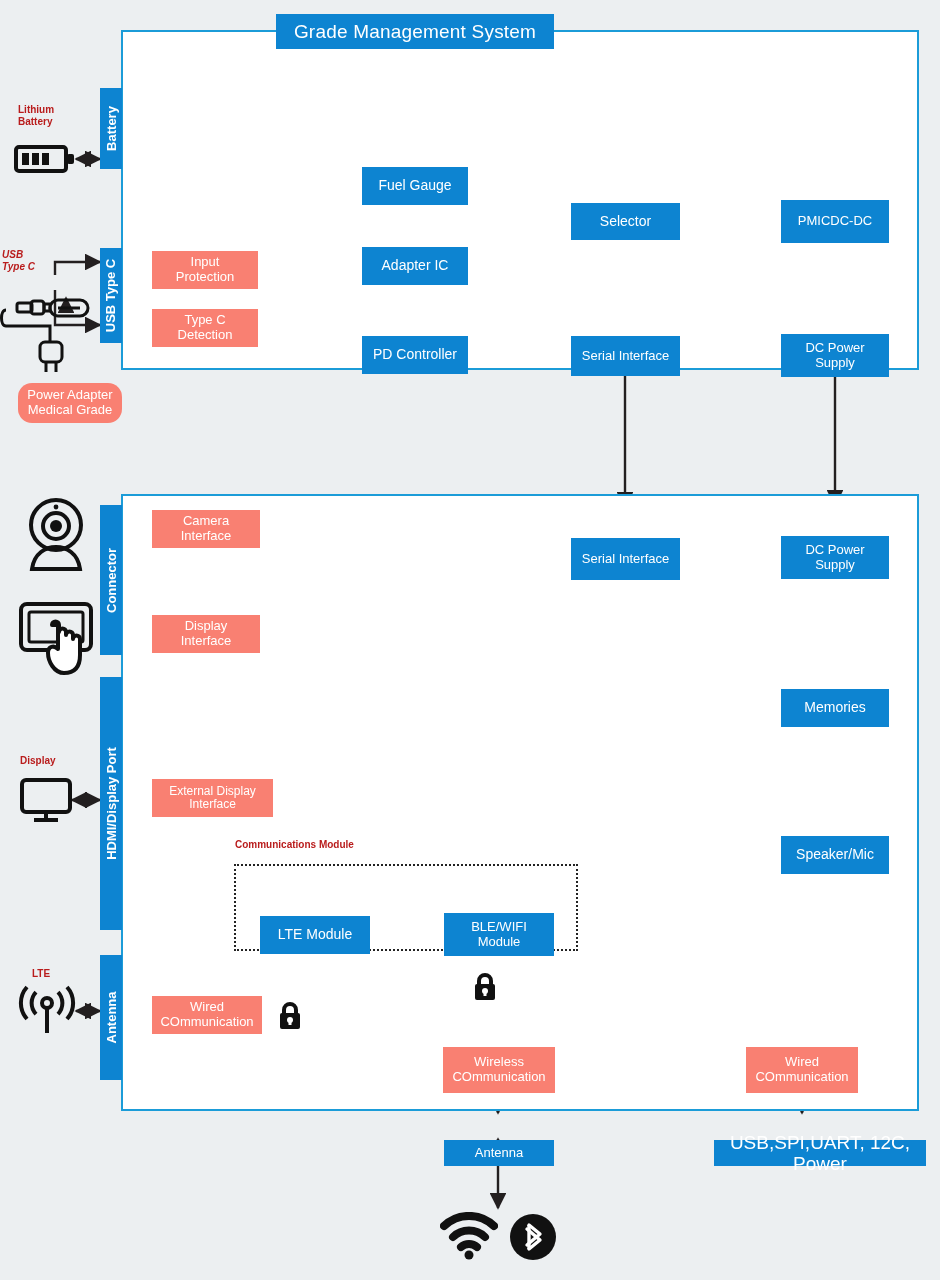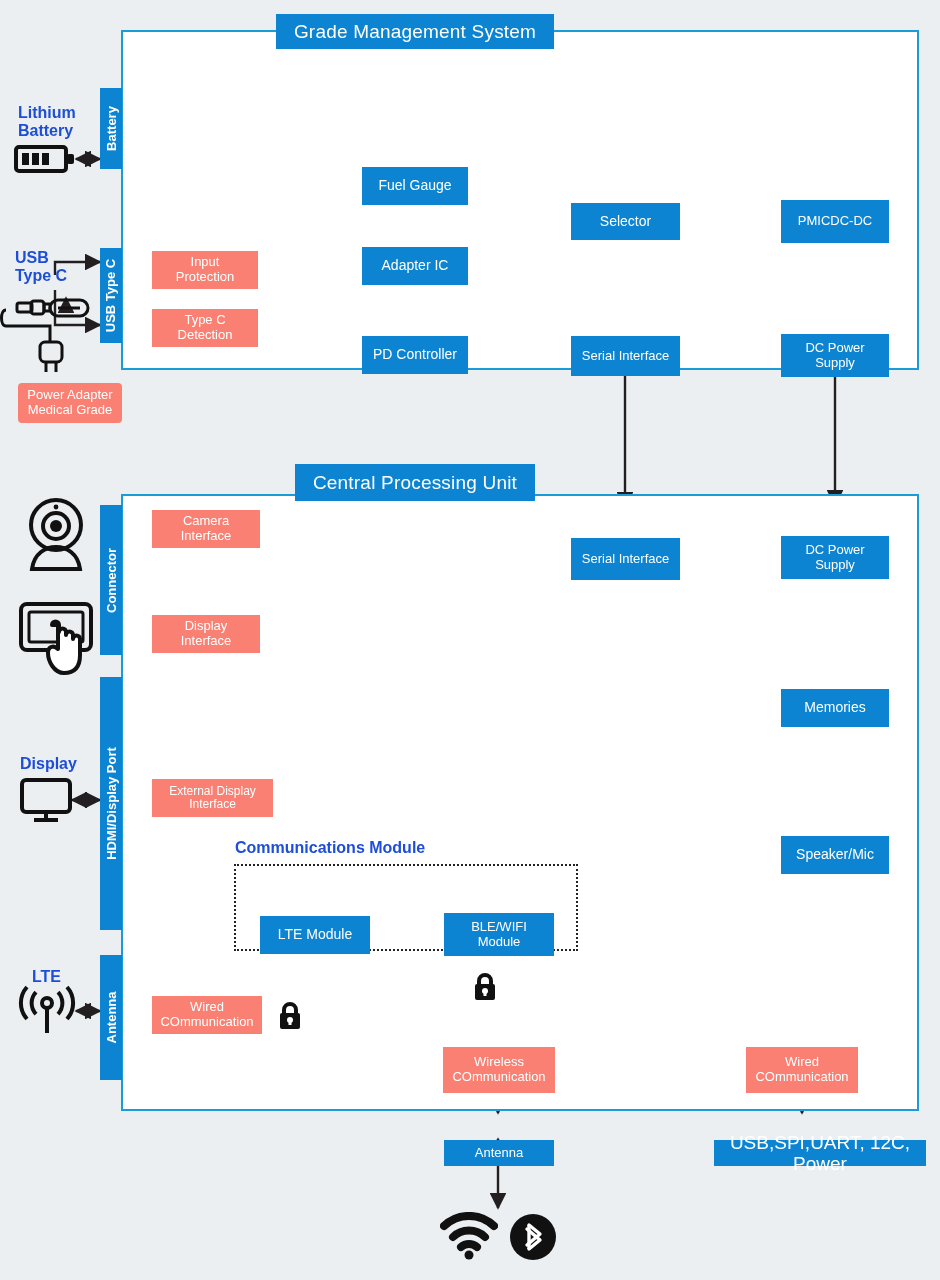--- a/index.html
+++ b/index.html
@@ -8,21 +8,21 @@
   .frame{position:absolute;background:#ffffff;border:2px solid #1b9cd8;box-sizing:border-box;}
   .title{position:absolute;background:#0d84d1;color:#fff;display:flex;align-items:center;justify-content:center;
          font-size:19px;letter-spacing:.2px;box-sizing:border-box;}
   .bx{position:absolute;display:flex;align-items:center;justify-content:center;text-align:center;
       color:#ffffff;box-sizing:border-box;line-height:1.12;}
   .blue{background:#0d84d1;margin-top:27px;}
   .salmon{background:#f98072;}
   .vtab{position:absolute;background:#0d84d1;color:#fff;display:flex;align-items:center;justify-content:center;
         box-sizing:border-box;}
   .vtab span{transform:rotate(-90deg);white-space:nowrap;font-size:13px;font-weight:bold;}
-  .lbl{position:absolute;color:#1d4ed8;font-weight:bold;font-size:16px;line-height:1.15;}
+  .lbl{position:absolute;color:#b91c1c;font-weight:bold;font-size:10px;line-height:1.15;}
   .dotted{position:absolute;border:2px dotted #222;box-sizing:border-box;}
   svg.wires{position:absolute;left:0;top:0;width:940px;height:1280px;pointer-events:none;}
   .ic{position:absolute;}
 </style>
 </head>
 <body>
 
 <div id="stage">
 
   <svg class="wires" viewBox="0 0 940 1280">
@@ -144,43 +144,42 @@
     <div>Battery</div>
   </div>
   <svg class="ic" style="left:14px;top:142px;" width="64" height="34" viewBox="0 0 64 34">
     <rect x="2" y="5" width="50" height="24" rx="3" fill="none" stroke="#111" stroke-width="4"></rect>
     <rect x="53" y="12" width="7" height="10" rx="2" fill="#111"></rect>
     <rect x="8" y="11" width="7" height="12" fill="#111"></rect>
     <rect x="18" y="11" width="7" height="12" fill="#111"></rect>
     <rect x="28" y="11" width="7" height="12" fill="#111"></rect>
   </svg>
 
-  <div class="lbl" style="left:15px;top:249px;">
+  <div class="lbl" style="left:2px;top:249px;font-style:italic;">
     <div>USB</div>
     <div>Type C</div>
   </div>
   <svg class="ic" style="left:0px;top:280px;" width="96" height="96" viewBox="0 0 96 96">
     <path d="M6,30 C0,30 0,46 6,46 L28,46" fill="none" stroke="#111" stroke-width="3"></path>
     <rect x="17" y="23" width="15" height="9" rx="2" fill="none" stroke="#111" stroke-width="3"></rect>
     <rect x="31" y="21" width="13" height="13" rx="3" fill="none" stroke="#111" stroke-width="3"></rect>
     <rect x="44" y="24" width="6" height="7" fill="none" stroke="#111" stroke-width="3"></rect>
     <rect x="50" y="20" width="38" height="16" rx="8" fill="none" stroke="#111" stroke-width="3"></rect>
     <line x1="58" y1="28" x2="80" y2="28" stroke="#111" stroke-width="3"></line>
     <path d="M28,46 L50,46 L50,62" fill="none" stroke="#111" stroke-width="3"></path>
     <rect x="40" y="62" width="22" height="20" rx="5" fill="none" stroke="#111" stroke-width="3"></rect>
     <line x1="46" y1="82" x2="46" y2="92" stroke="#111" stroke-width="3"></line>
     <line x1="56" y1="82" x2="56" y2="92" stroke="#111" stroke-width="3"></line>
   </svg>
-  <div class="bx salmon" style="left:18px;top:383px;width:104px;height:40px;font-size:13px;flex-direction:column;border-radius:4px;">
+  <div class="bx salmon" style="left:18px;top:383px;width:104px;height:40px;font-size:13px;flex-direction:column;border-radius:14px;">
     <div>Power Adapter</div>
     <div>Medical Grade</div>
   </div>
 
   <div class="frame" style="left:121px;top:494px;width:798px;height:617px;"></div>
-  <div class="title" style="left:295px;top:464px;width:240px;height:37px;">Central Processing Unit</div>
 
   <div class="vtab" style="left:100px;top:505px;width:22px;height:150px;">
     <span>Connector</span>
   </div>
   <div class="vtab" style="left:100px;top:677px;width:22px;height:253px;">
     <span>HDMI/Display Port</span>
   </div>
   <div class="vtab" style="left:100px;top:955px;width:22px;height:125px;">
     <span>Antenna</span>
   </div>

